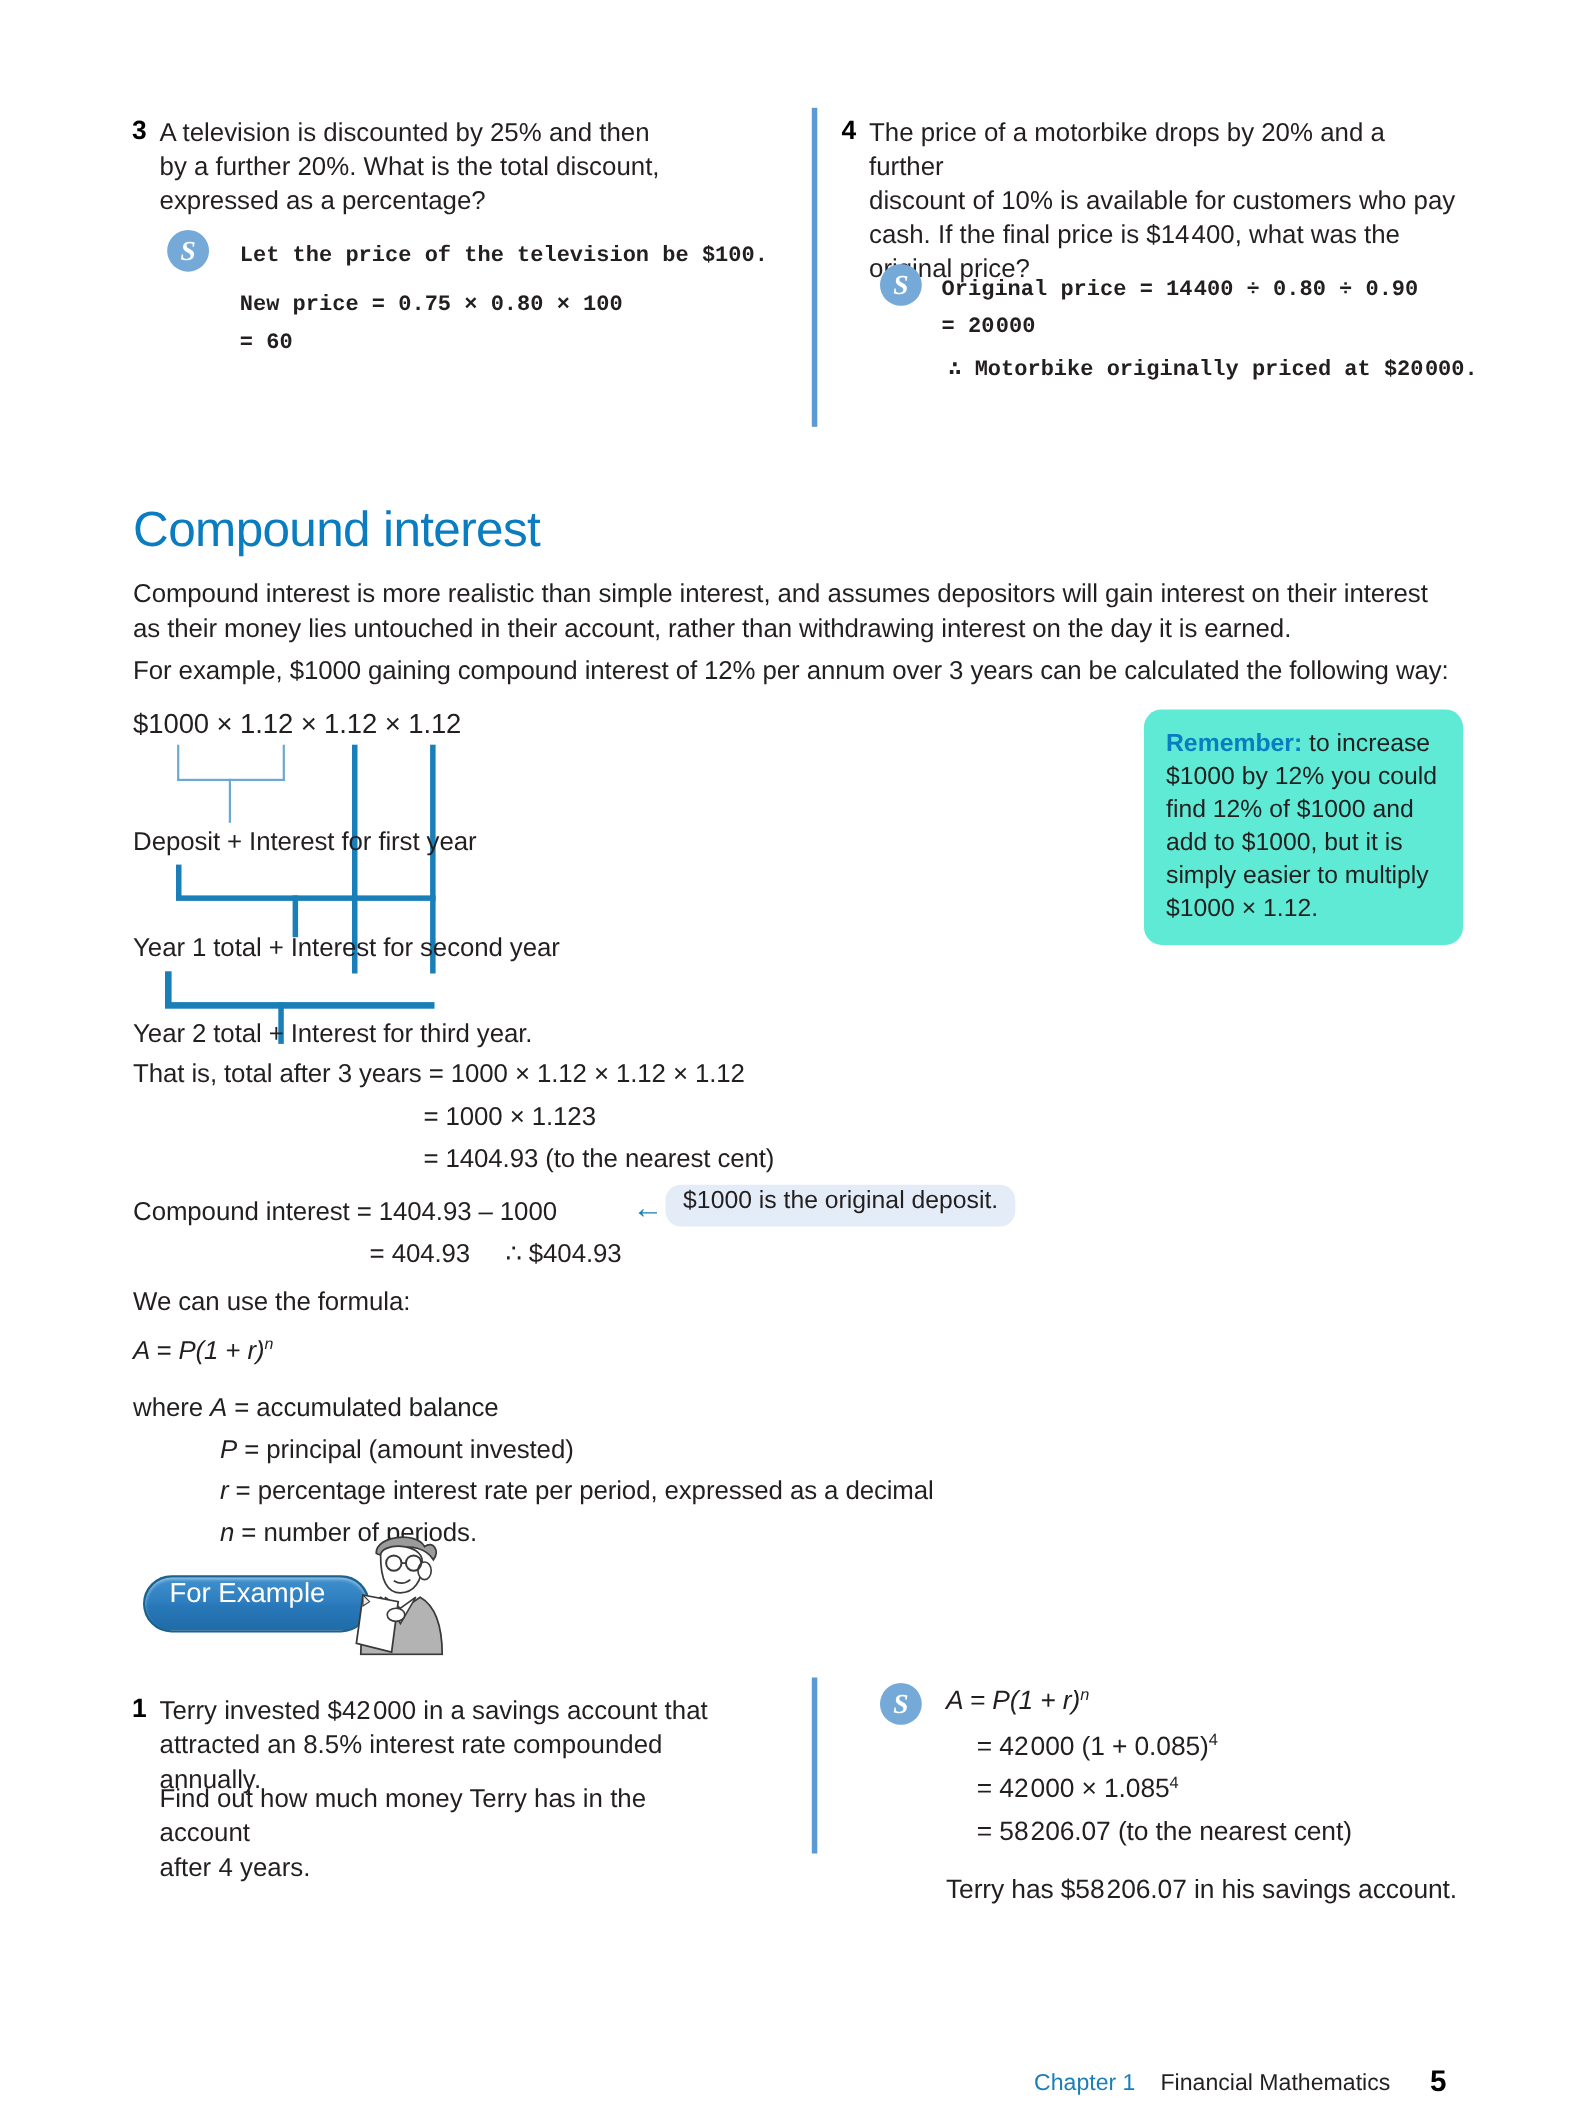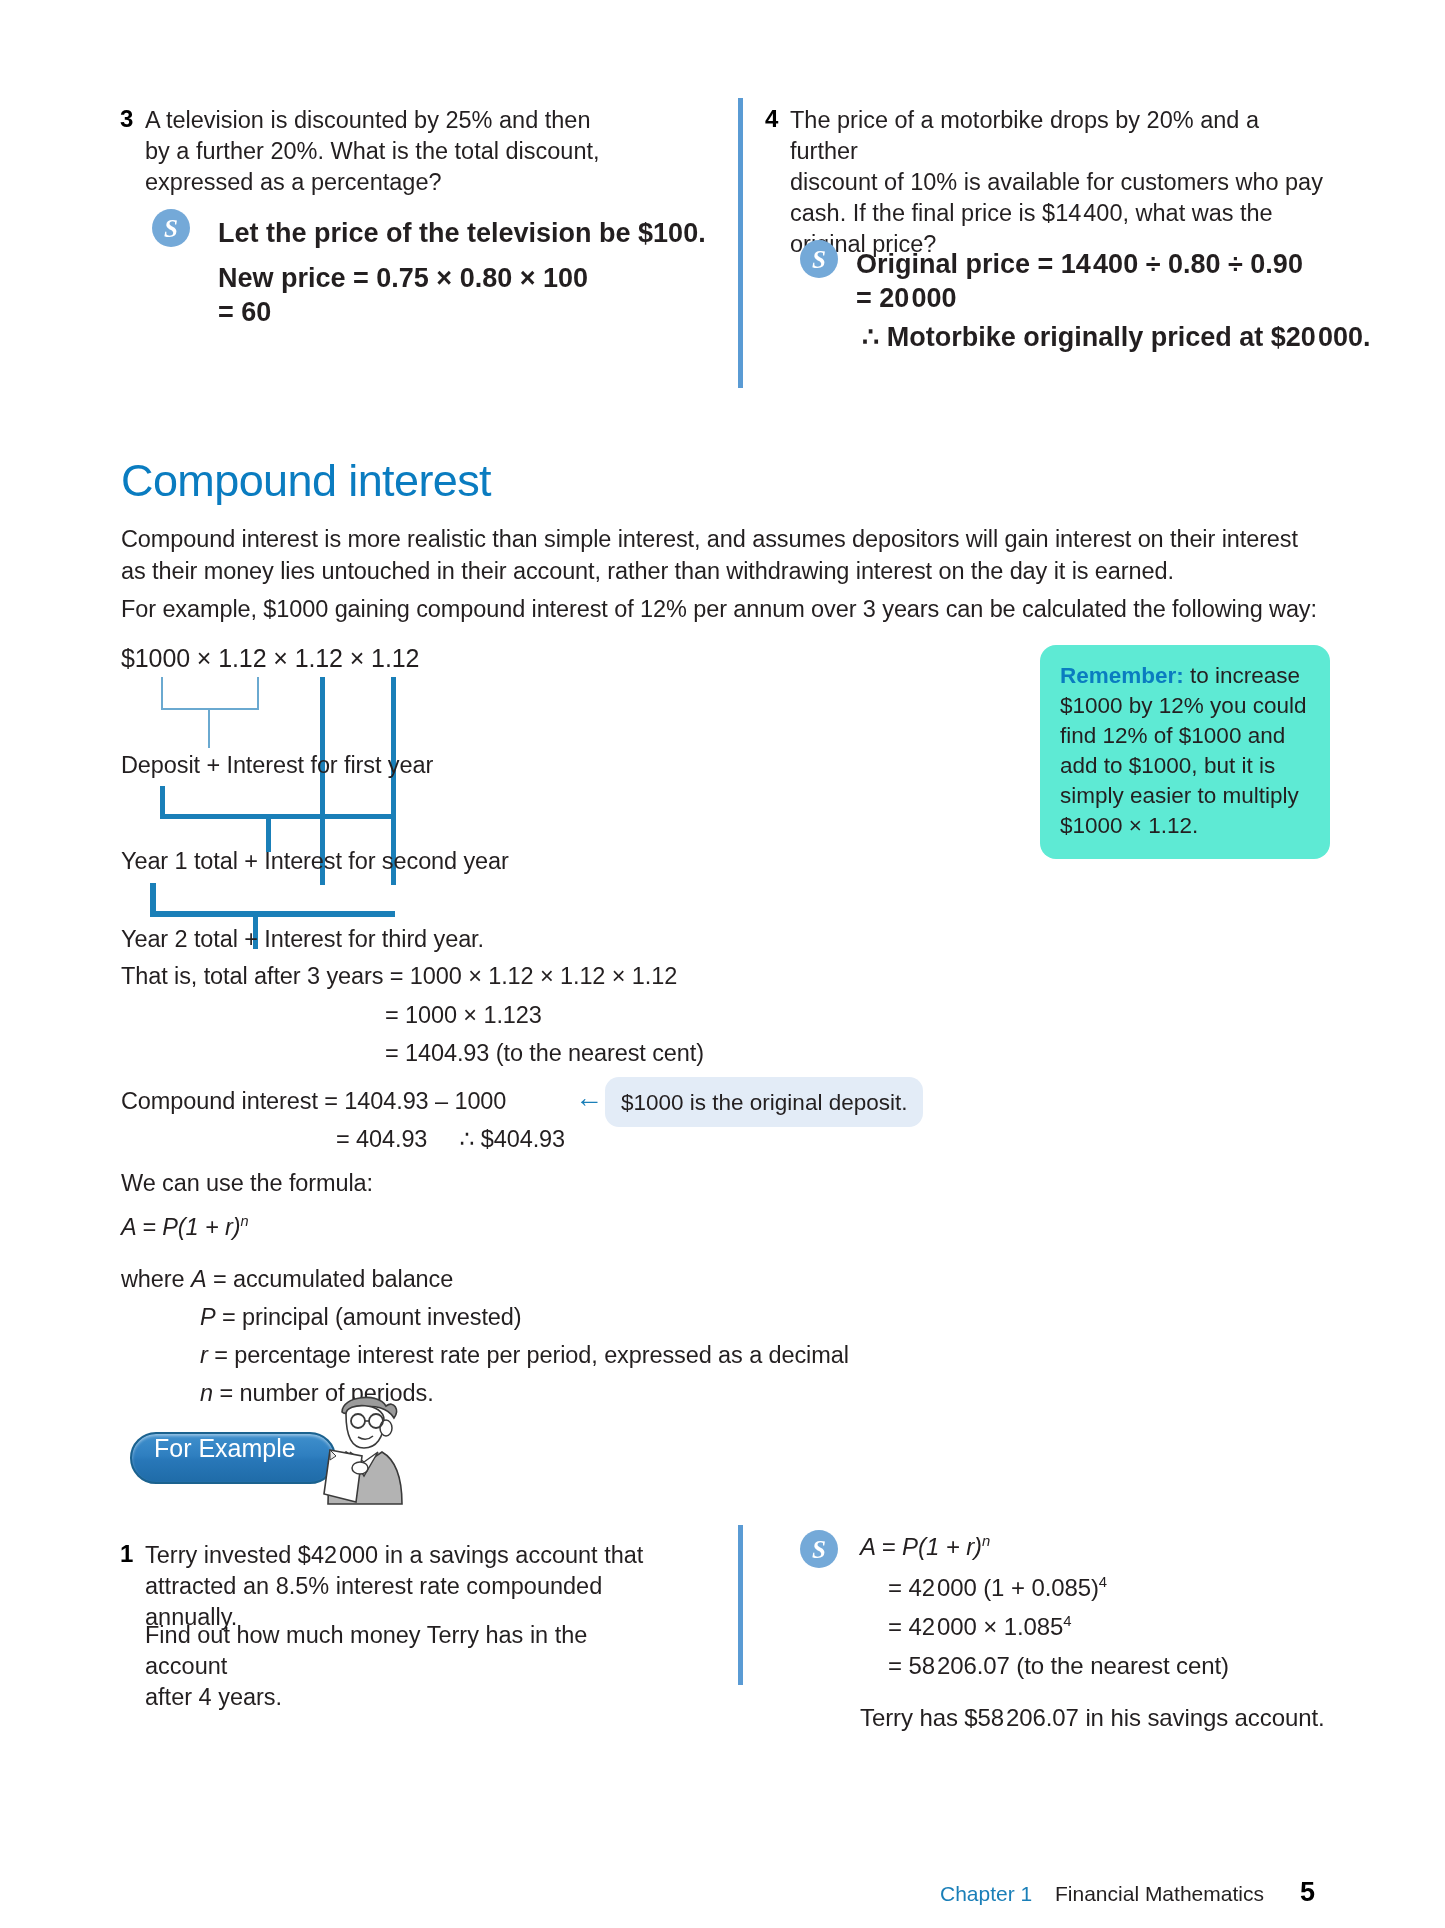--- a/index.html
+++ b/index.html
@@ -56,24 +56,25 @@
     font-weight: bold;
     font-style: italic;
     display: flex;
     align-items: center;
     justify-content: center;
     line-height: 1;
     font-family: "Liberation Serif", serif;
   }
   .sol-text {
     position: absolute;
-    font-size: 27px;
+    font-size: 20px;
     color: #231f20;
     line-height: 34px;
     white-space: pre-line;
+    font-family: Liberation Mono, monospace;
   }
   .sol-bold { font-weight: bold; }
 
   
   .h-section {
     position: absolute;
     color: #0a7cc0;
     font-size: 45px;
     font-weight: normal;
     letter-spacing: -0.6px;
@@ -89,21 +90,21 @@
     line-height: 30px;
     color: #231f20;
     box-sizing: border-box;
   }
   .callout b { color: #0a7cc0; }
 
   .bubble {
     position: absolute;
     background: #e3ecf7;
     border-radius: 14px;
-    padding: 12px 16px 10px 16px;
+    padding: 0 16px 10px 16px;
     font-size: 22.5px;
     line-height: 28px;
     color: #231f20;
     box-sizing: border-box;
   }
 
   
   .vline { position: absolute; background: #1a7fb8; }
   .hline { position: absolute; background: #1a7fb8; }
   .vline-thin { position: absolute; background: #6aa9d0; width: 2px; }

